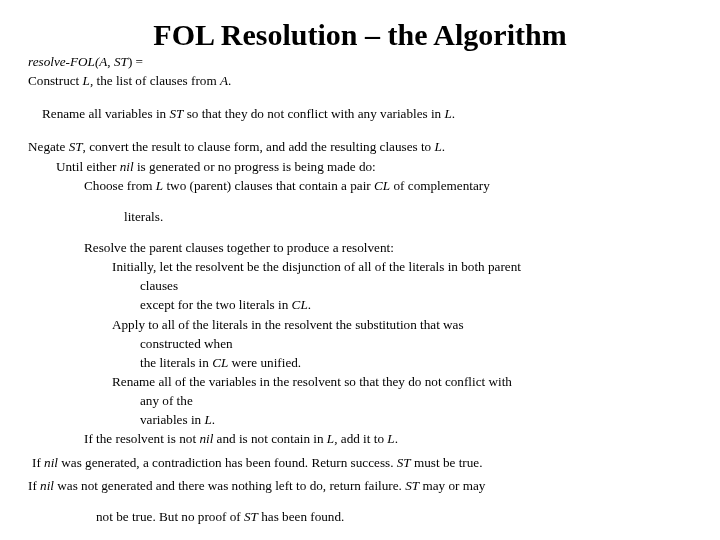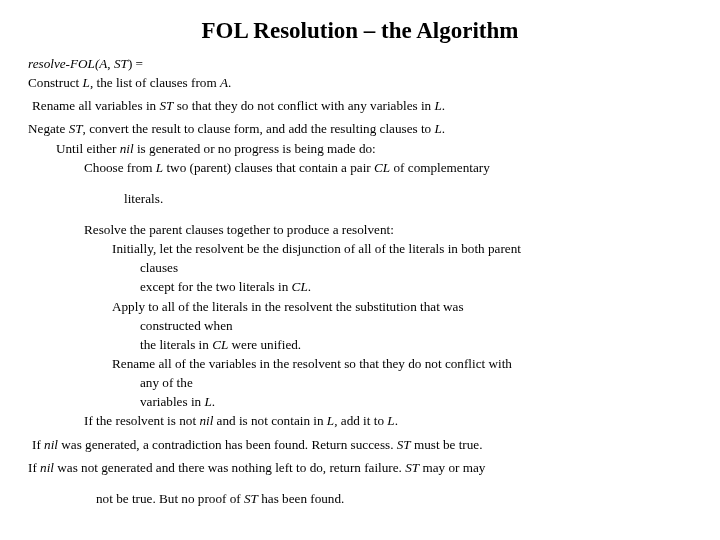--- a/index.html
+++ b/index.html
@@ -16,42 +16,41 @@
       color: #000000;
       overflow: hidden;
     }
     .page {
       width: 720px;
       height: 540px;
       padding: 18px 28px 18px 28px;
     }
     h1 {
       text-align: center;
-      font-size: 23px;
+      font-size: 30px;
       font-weight: bold;
-      margin-bottom: 10px;
       font-family: "Times New Roman", Times, serif;
     }
     .content {
       font-size: 13.2px;
       line-height: 1.45;
     }
     em {
       font-style: italic;
     }
   </style>
 </head>
 <body>
 
 <div class="page">
   <h1>FOL Resolution – the Algorithm</h1>
   <div class="content" id="content-area">
   <p style="padding-left: 0px; margin: 0px;"><em>resolve-FOL(</em><em>A</em><span>, </span><em>ST</em><span>) =</span></p>
       <p style="padding-left: 0px; margin: 0px;"><span>Construct </span><em>L</em><span>, the list of clauses from </span><em>A</em><span>.</span></p>
-      <p style="padding-left: 0px; margin: 4px;"><span>Rename all variables in </span><em>ST</em><span> so that they do not conflict with any variables in </span><em>L</em><span>.</span></p>
+      <p style="padding-left: 0px; margin: 14px;"><span>Rename all variables in </span><em>ST</em><span> so that they do not conflict with any variables in </span><em>L</em><span>.</span></p>
       <p style="padding-left: 0px; margin: 0px;"><span>Negate </span><em>ST</em><span>, convert the result to clause form, and add the resulting clauses to </span><em>L</em><span>.</span></p>
       <p style="padding-left: 28px; margin: 0px;"><span>Until either </span><em>nil</em><span> is generated or no progress is being made do:</span></p>
       <p style="padding-left: 56px; margin: 0px;"><span>Choose from </span><em>L</em><span> two (parent) clauses that contain a pair </span><em>CL</em><span> of complementary</span></p>
       <p style="padding-left: 84px; margin: 12px;"><span>literals.</span></p>
       <p style="padding-left: 56px; margin: 0px;"><span>Resolve the parent clauses together to produce a resolvent:</span></p>
       <p style="padding-left: 84px; margin: 0px;"><span>Initially, let the resolvent be the disjunction of all of the literals in both parent</span></p>
       <p style="padding-left: 112px; margin: 0px;"><span>clauses</span></p>
       <p style="padding-left: 112px; margin: 0px;"><span> except for the two literals in </span><em>CL</em><span>.</span></p>
       <p style="padding-left: 84px; margin: 0px;"><span>Apply to all of the literals in the resolvent the substitution that was</span></p>
       <p style="padding-left: 112px; margin: 0px;"><span>constructed when</span></p>

